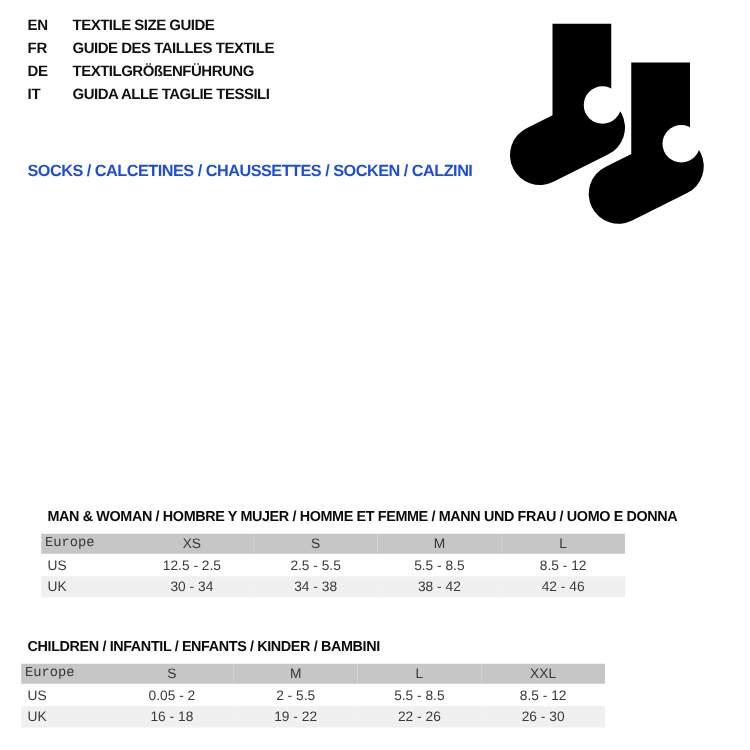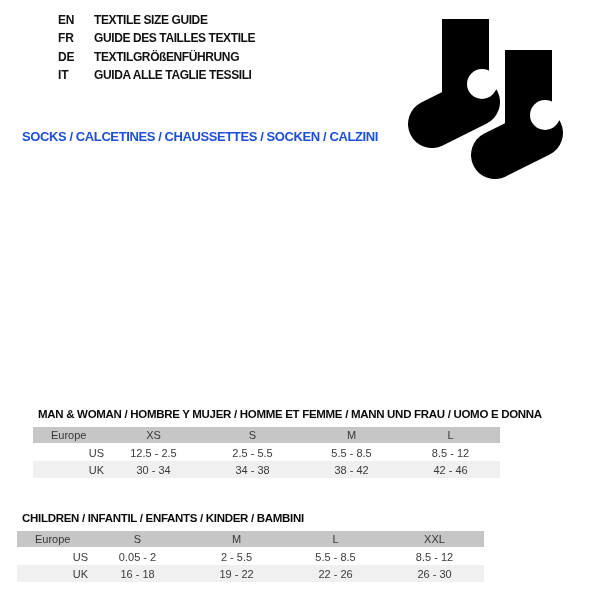--- a/index.html
+++ b/index.html
@@ -10,21 +10,20 @@
     -webkit-font-smoothing:antialiased;
   }
   .page{position:absolute;inset:0;background:#ffffff;}
 
   
   .lang-block{position:absolute;left:22px;top:11px;}
   .lang-row{display:flex;height:18.3px;line-height:18.3px;}
   .lang-code{
     width:36px;font-size:12px;font-weight:bold;color:#111;
     letter-spacing:-0.2px;
-    margin-left:36px;
   }
   .lang-name{
     font-size:12px;font-weight:bold;color:#111;
     letter-spacing:-0.4px;white-space:nowrap;
   }
 
   
   .category{
     position:absolute;left:22px;top:106px;
     font-size:13px;font-weight:bold;color:#1d4ed8;
@@ -45,25 +44,25 @@
   table.sizes{
     border-collapse:collapse;table-layout:fixed;width:467px;
   }
   table.sizes col.c0{width:71px;}
   table.sizes col.cv{width:99px;}
   table.sizes th{
     background:#c6c6c6;height:16px;font-weight:normal;
     font-size:11px;color:#373737;text-align:center;padding:0;
     border-bottom:1px solid #ffffff;
   }
-  table.sizes th.lbl{text-align:left;padding-left:18px;}
+  table.sizes th.lbl{text-align:left;padding-left:3px;font-family:Liberation Mono, monospace;}
   table.sizes td{
     height:17px;font-size:11px;color:#3a3a3a;text-align:center;padding:0;
   }
-  table.sizes td.lbl{text-align:right;padding-left:5px;}
+  table.sizes td.lbl{text-align:left;padding-left:5px;}
   table.sizes tr.r0 td{background:#ffffff;}
   table.sizes tr.r1 td{background:#f0f0f0;}
 </style>
 </head>
 <body>
 
 <div class="page">
 
   <div class="lang-block">
     <div class="lang-row">

